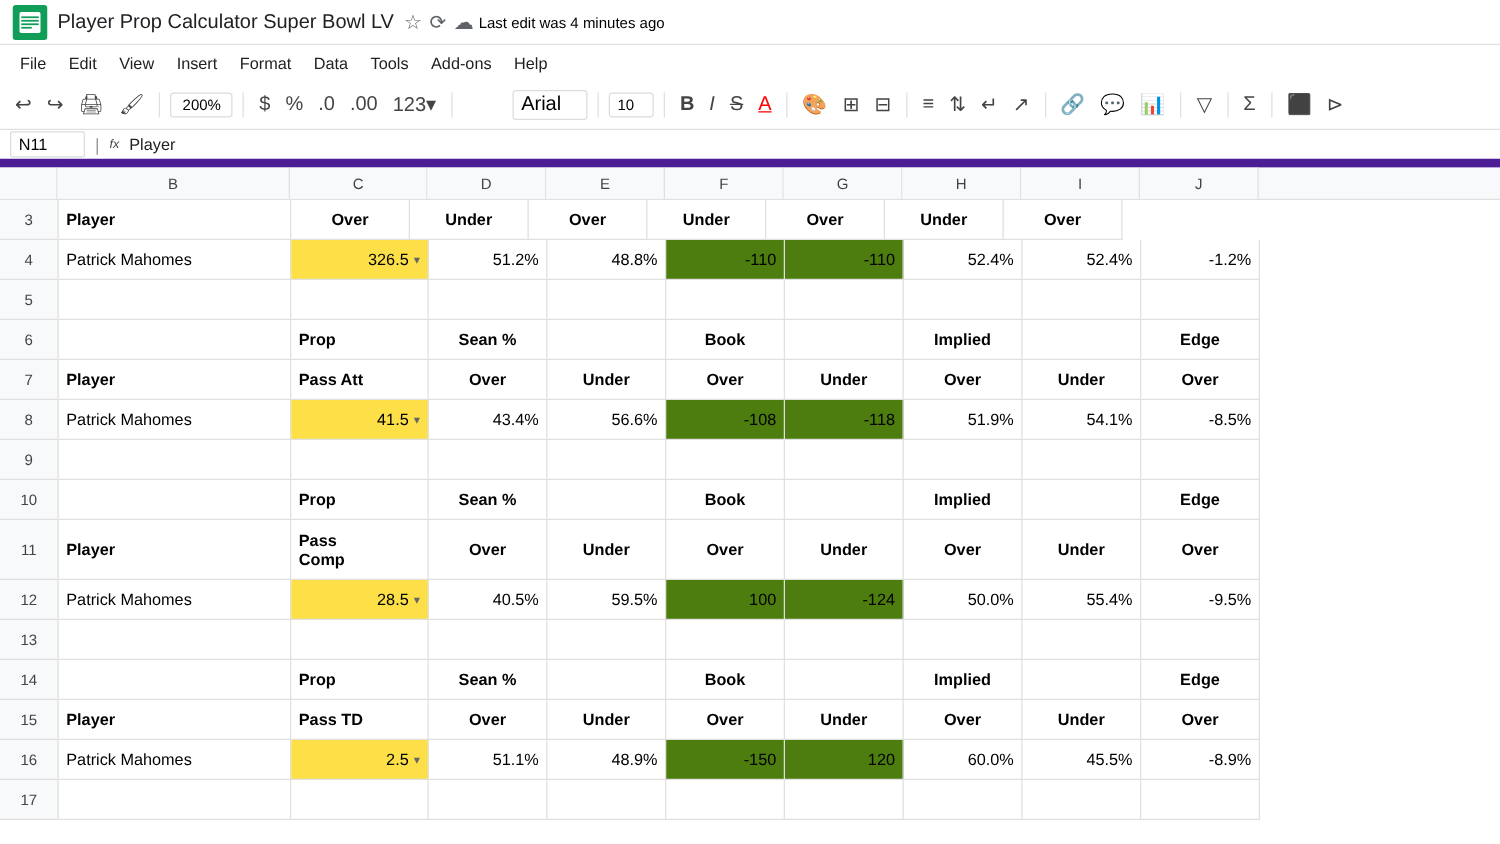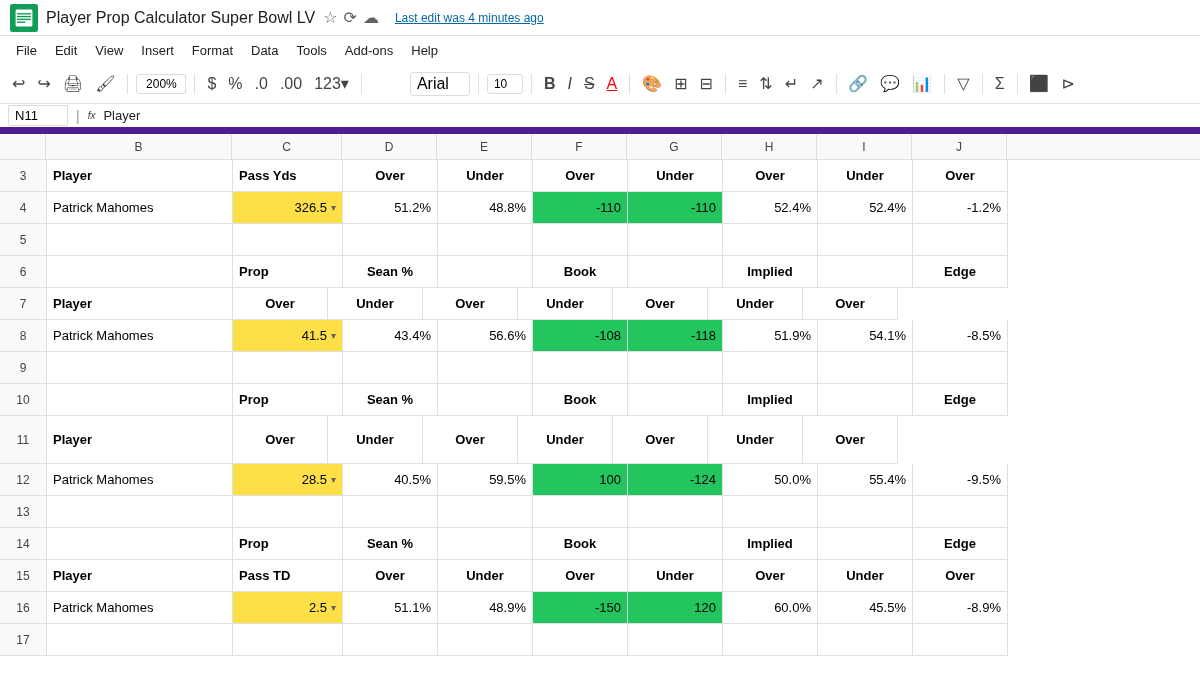--- a/index.html
+++ b/index.html
@@ -6,21 +6,21 @@
     body { font-family: Arial, sans-serif; font-size: 13px; background: #fff; overflow: hidden; width: 1200px; height: 675px; }
 
     
     .title-bar {
       display: flex; align-items: center; height: 36px; background: #fff; padding: 0 10px; border-bottom: 1px solid #e0e0e0;
     }
     .sheets-icon { width: 28px; height: 28px; margin-right: 8px; flex-shrink: 0; }
     .title-text { font-size: 16px; color: #202124; font-weight: 400; margin-right: 8px; }
     .title-icons { display: flex; gap: 6px; align-items: center; color: #5f6368; }
     .title-icon { font-size: 16px; cursor: pointer; }
-    .edit-note { font-size: 12px; color: #0369a1; margin-left: 16px; text-decoration: underline; cursor: pointer; }
+    .edit-note { font-size: 12px; color: #000000; margin-left: 4px; cursor: pointer; }
 
     
     .menu-bar {
       display: flex; align-items: center; height: 28px; background: #fff; padding: 0 8px; gap: 2px;
     }
     .menu-item { font-size: 13px; color: #202124; padding: 2px 8px; cursor: pointer; border-radius: 3px; }
 
     
     .toolbar {
       display: flex; align-items: center; height: 40px; background: #fff; padding: 0 8px; gap: 4px; border-bottom: 1px solid #e0e0e0;
@@ -52,21 +52,21 @@
 
     .grid { display: flex; flex-direction: column; flex: 1; overflow: hidden; }
     .grid-row { display: flex; min-height: 32px; }
     .cell {
       height: 32px; min-height: 32px; border-right: 1px solid #e0e0e0; border-bottom: 1px solid #e0e0e0;
       padding: 0 6px; display: flex; align-items: center; font-size: 13px; overflow: hidden; white-space: nowrap;
     }
     .cell.number { justify-content: flex-end; }
     .cell.center { justify-content: center; }
     .cell.blue-bg { background: #fde047; }
-    .cell.yellow-bg { background: #22c55e; }
+    .cell.yellow-bg { background: #4d7c0f; }
     .cell.bold { font-weight: bold; }
 
     .dropdown-arrow { font-size: 10px; color: #666; margin-left: 4px; }
     .col-B { width: 186px; min-width: 186px; }
     .col-C { width: 110px; min-width: 110px; }
     .col-D { width: 95px; min-width: 95px; }
     .col-E { width: 95px; min-width: 95px; }
     .col-F { width: 95px; min-width: 95px; }
     .col-G { width: 95px; min-width: 95px; }
     .col-H { width: 95px; min-width: 95px; }
@@ -200,21 +200,20 @@
       <div class="row-header">14</div>
       <div class="row-header">15</div>
       <div class="row-header">16</div>
       <div class="row-header">17</div>
     </div>
 
     <div class="grid">
 
       <div class="grid-row">
         <div class="cell col-B bold">Player</div>
-        <div class="cell col-C bold">Pass Yds</div>
         <div class="cell col-D bold center">Over</div>
         <div class="cell col-E bold center">Under</div>
         <div class="cell col-F bold center">Over</div>
         <div class="cell col-G bold center">Under</div>
         <div class="cell col-H bold center">Over</div>
         <div class="cell col-I bold center">Under</div>
         <div class="cell col-J bold center">Over</div>
       </div>
 
       <div class="grid-row">
@@ -250,20 +249,21 @@
         <div class="cell col-E"></div>
         <div class="cell col-F bold center">Book</div>
         <div class="cell col-G"></div>
         <div class="cell col-H bold center">Implied</div>
         <div class="cell col-I"></div>
         <div class="cell col-J bold center">Edge</div>
       </div>
 
       <div class="grid-row">
         <div class="cell col-B bold">Player</div>
+        <div class="cell col-C bold">Pass Att</div>
         <div class="cell col-D bold center">Over</div>
         <div class="cell col-E bold center">Under</div>
         <div class="cell col-F bold center">Over</div>
         <div class="cell col-G bold center">Under</div>
         <div class="cell col-H bold center">Over</div>
         <div class="cell col-I bold center">Under</div>
         <div class="cell col-J bold center">Over</div>
       </div>
 
       <div class="grid-row">
@@ -299,20 +299,26 @@
         <div class="cell col-E"></div>
         <div class="cell col-F bold center">Book</div>
         <div class="cell col-G"></div>
         <div class="cell col-H bold center">Implied</div>
         <div class="cell col-I"></div>
         <div class="cell col-J bold center">Edge</div>
       </div>
 
       <div class="grid-row" style="min-height:48px;">
         <div class="cell col-B bold" style="height:48px; min-height:48px;">Player</div>
+        <div class="cell col-C bold" style="height:48px; min-height:48px;">
+          <div class="cell-multiline">
+            <span>Pass</span>
+            <span>Comp</span>
+          </div>
+        </div>
         <div class="cell col-D bold center" style="height:48px; min-height:48px;">Over</div>
         <div class="cell col-E bold center" style="height:48px; min-height:48px;">Under</div>
         <div class="cell col-F bold center" style="height:48px; min-height:48px;">Over</div>
         <div class="cell col-G bold center" style="height:48px; min-height:48px;">Under</div>
         <div class="cell col-H bold center" style="height:48px; min-height:48px;">Over</div>
         <div class="cell col-I bold center" style="height:48px; min-height:48px;">Under</div>
         <div class="cell col-J bold center" style="height:48px; min-height:48px;">Over</div>
       </div>
 
       <div class="grid-row">

